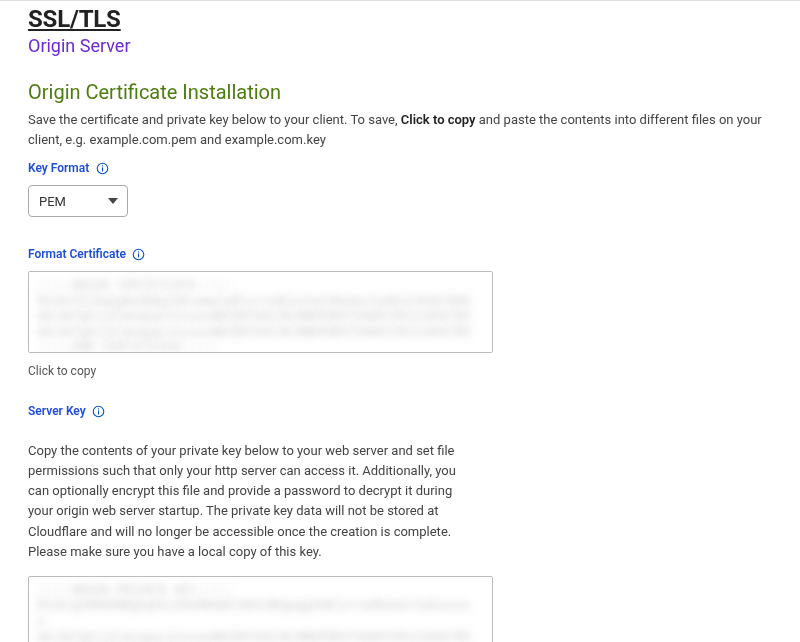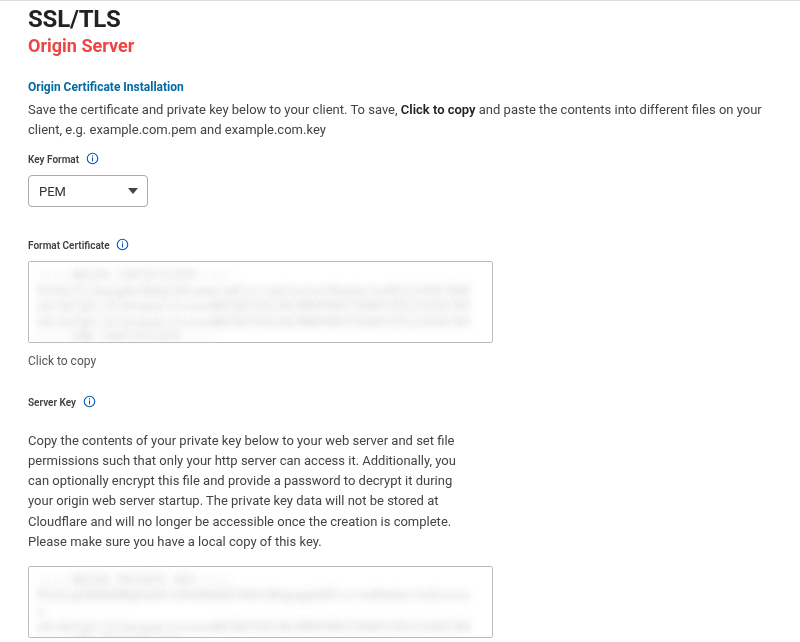--- a/index.html
+++ b/index.html
@@ -13,69 +13,70 @@
     .top-border {
       border-top: 1px solid #ddd;
       margin: 0 -28px 4px -28px;
     }
     h1 {
       font-size: 24px;
       font-weight: 700;
       color: #222;
       margin-bottom: 2px;
       letter-spacing: -0.2px;
+      text-decoration: underline;
     }
     .subtitle {
       font-size: 18px;
-      font-weight: 700;
-      color: #ef4444;
+      font-weight: 400;
+      color: #6d28d9;
       margin-bottom: 24px;
     }
     h2 {
-      font-size: 12px;
-      font-weight: 700;
-      color: #0369a1;
+      font-size: 20px;
+      font-weight: 400;
+      color: #4d7c0f;
       margin-bottom: 6px;
     }
     .desc {
       font-size: 13px;
       color: #444;
       line-height: 1.5;
       margin-bottom: 12px;
       max-width: 760px;
     }
     .desc strong {
       font-weight: 600;
       color: #222;
     }
     .field-label {
-      font-size: 10px;
+      font-size: 12px;
       font-weight: 600;
-      color: #404040;
+      color: #1d4ed8;
       margin-bottom: 10px;
       display: flex;
       align-items: flex-end;
       gap: 6px;
     }
     .info-icon {
       display: inline-flex;
       align-items: center;
       justify-content: center;
       width: 14px;
       height: 14px;
       color: #0051c3;
       cursor: pointer;
     }
     .info-icon svg {
       width: 13px;
       height: 13px;
     }
     .select-wrapper {
       position: relative;
-      width: 120px;
+      width: 100px;
       margin-bottom: 30px;
     }
     .select-box {
       width: 100%;
       height: 32px;
       border: 1px solid #aaa;
       border-radius: 4px;
       padding: 0 30px 0 10px;
       font-size: 13px;
       background: #fff;

